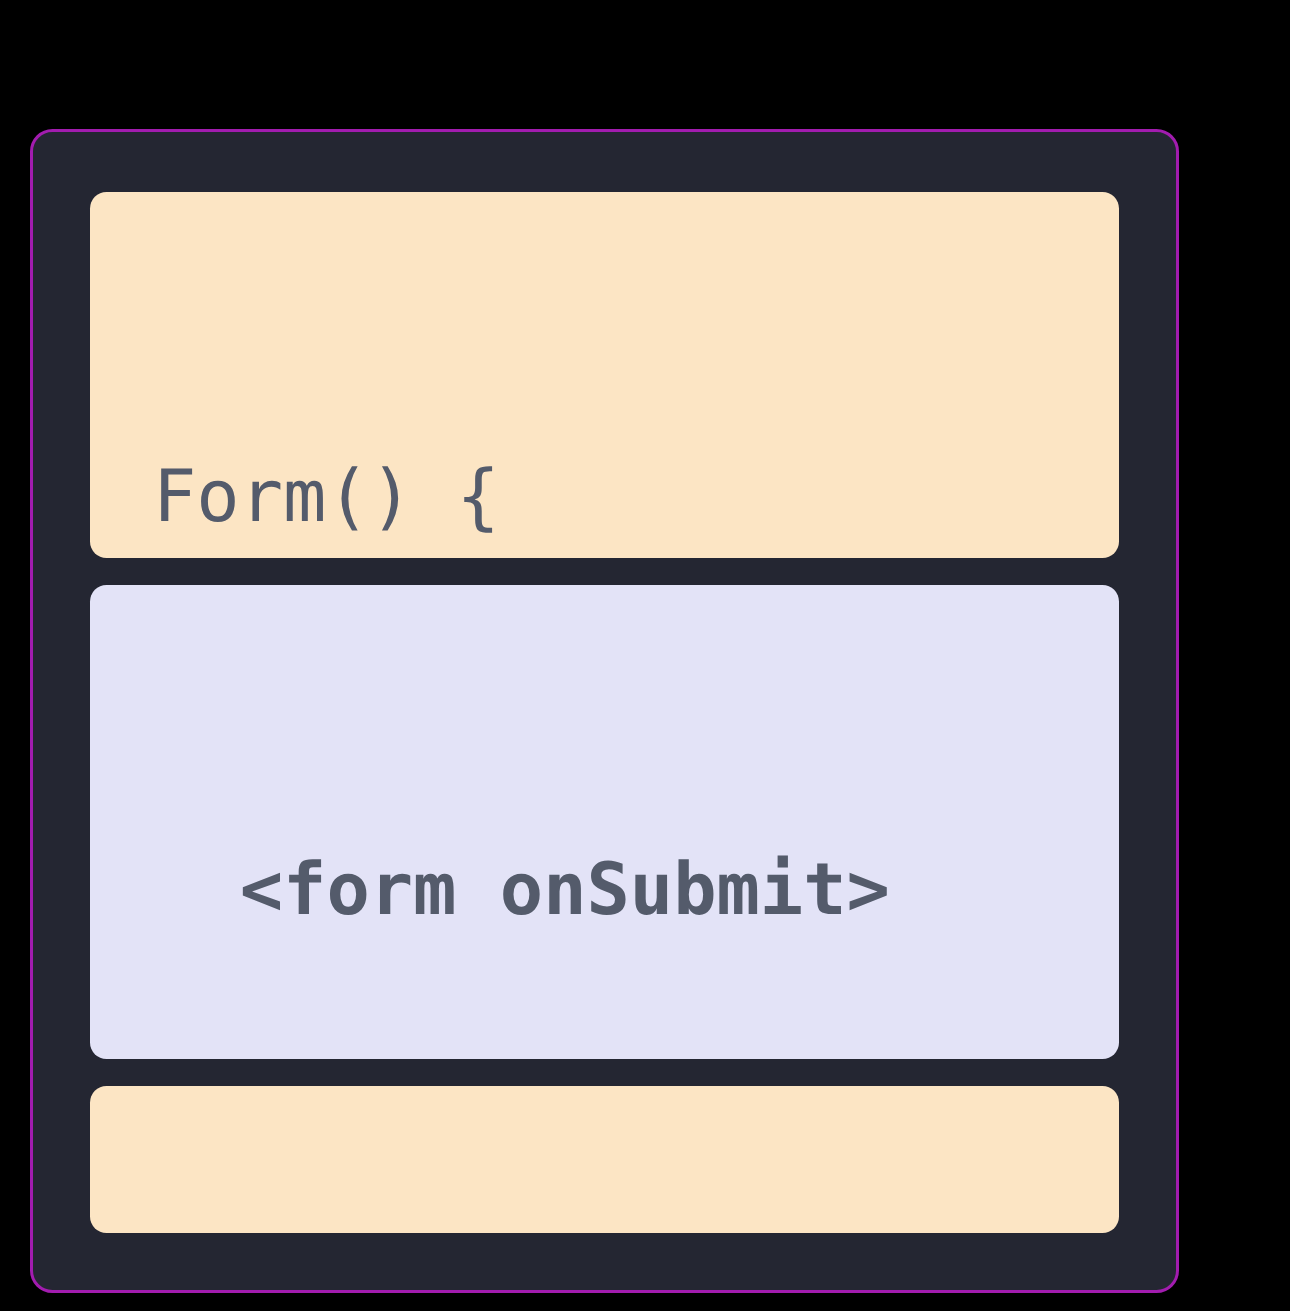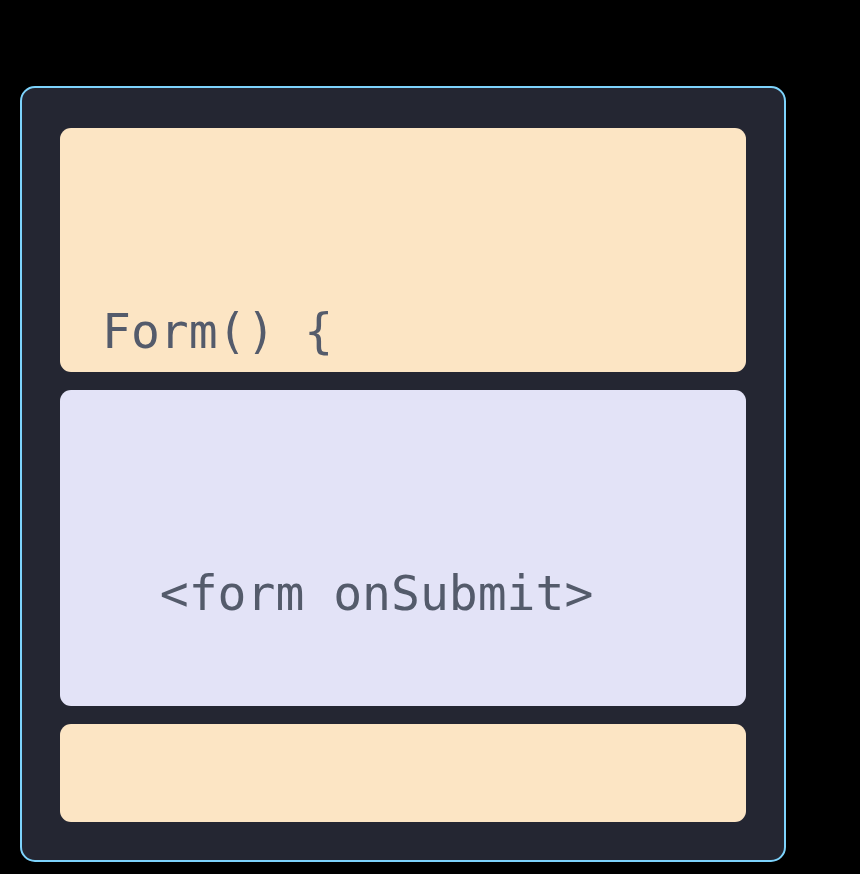--- a/index.html
+++ b/index.html
@@ -23,21 +23,21 @@
 
   
   #component-card {
     position: absolute;
     left: 20px;
     top: 86px;
     width: 766px;
     height: 776px;
     box-sizing: border-box;
     background: #242632;
-    border: 2px solid #7dd3fc;
+    border: 2px solid #a21caf;
     border-radius: 15px;
     overflow: hidden;
   }
 
   .code-block {
     position: absolute;
     left: 38px;
     width: 686px;
     box-sizing: border-box;
     border-radius: 11px;
@@ -52,20 +52,21 @@
   }
 
   
   #block-logic-top {
     top: 40px;    
     height: 244px; 
   }
   #block-markup {
     top: 302px;   
     height: 316px; 
+    font-weight: bold;
   }
   #block-logic-bottom {
     top: 636px;   
     height: 98px;  
   }
 
   .code-lines {
     margin: 0;
     padding: 0;
     list-style: none;

